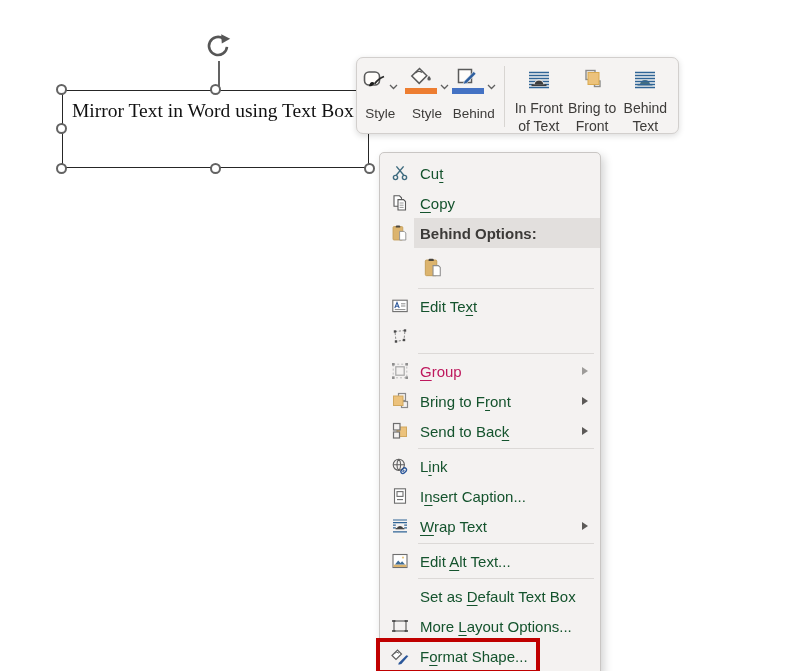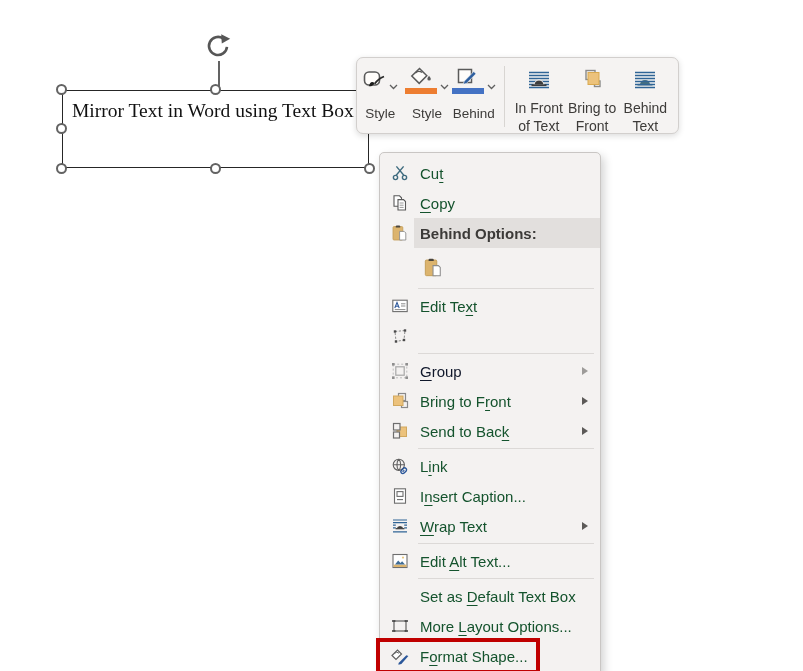--- a/index.html
+++ b/index.html
@@ -39,21 +39,21 @@
   
   .context-menu { position:absolute; left:379px; top:152px; width:222px;
                   background:#f4f2f1; border:1px solid #c9c6c4; border-radius:5px;
                   box-shadow:3px 4px 10px rgba(0,0,0,.18); padding:5px 0 4px 0; }
   .mi { position:relative; height:30px; display:flex; align-items:center; cursor:default; }
   .mi-icon { width:40px; display:flex; justify-content:center; align-items:center; flex:none; }
   .mi-label { flex:1; font-size:15px; color:#14532d; white-space:nowrap; }
   .mi-label u { text-underline-offset:2.5px; }
   .mi.bold .mi-label { font-weight:700; color:#3c3a38; }
   .mi.highlighted { background:linear-gradient(to right, rgba(0,0,0,0) 34px, #e2dfdd 34px); }
-  .mi.disabled .mi-label { color:#0f172a; }
+  .mi.disabled .mi-label { color:#be185d; }
   .mi-arrow { width:18px; flex:none; display:flex; justify-content:flex-start; }
   .mi-arrow::before { content:''; display:block; width:0; height:0;
                       border-left:6px solid #5c5a58; border-top:4.5px solid transparent; border-bottom:4.5px solid transparent; }
   .mi.disabled .mi-arrow::before { border-left-color:#9d9b99; }
   .mi-sep { height:1px; background:#dcd9d7; margin:2px 6px 2px 38px; }
   .paste-row { height:38px; padding-left:38px; }
   .paste-btn { width:30px; height:30px; display:flex; align-items:center; justify-content:center; border-radius:3px; }
   .red-box { position:absolute; left:-4px; right:60px; top:-3px; bottom:-3px;
              border:4px solid var(--red-highlight,#c00000); z-index:3; pointer-events:none; }
 </style>

